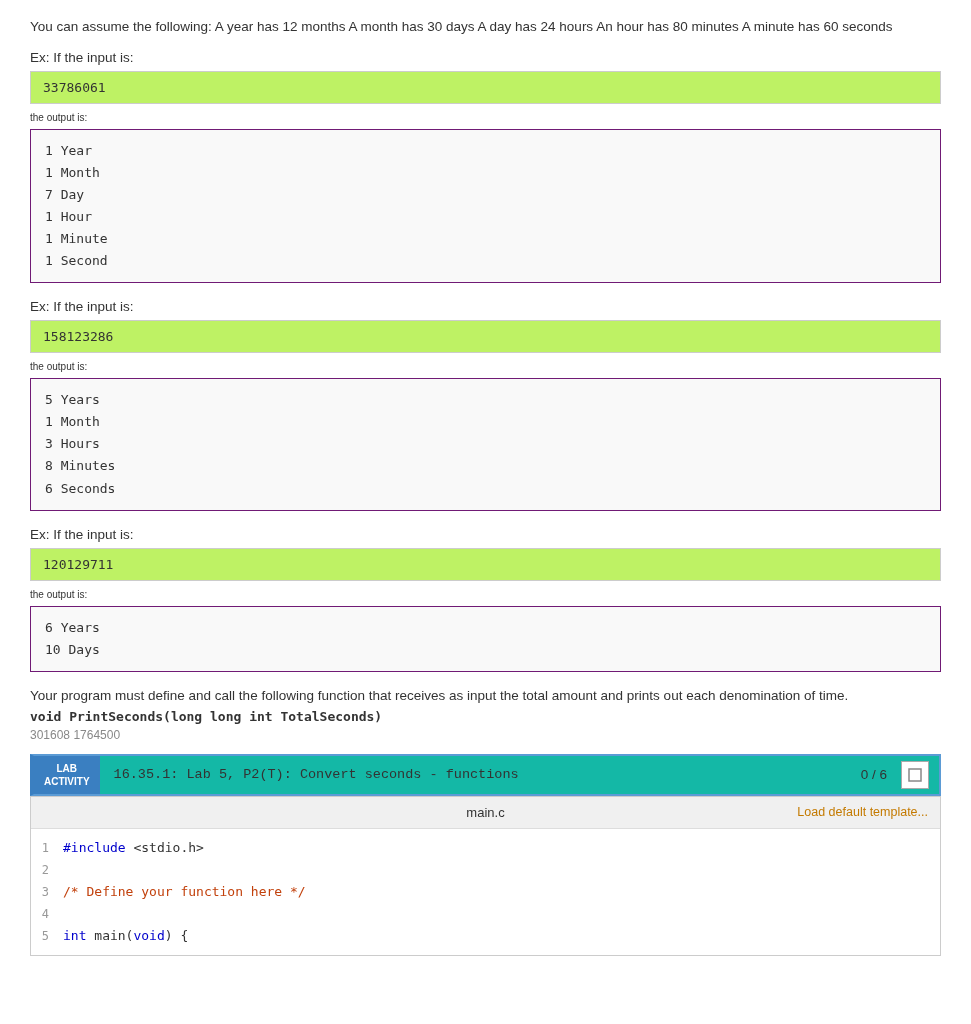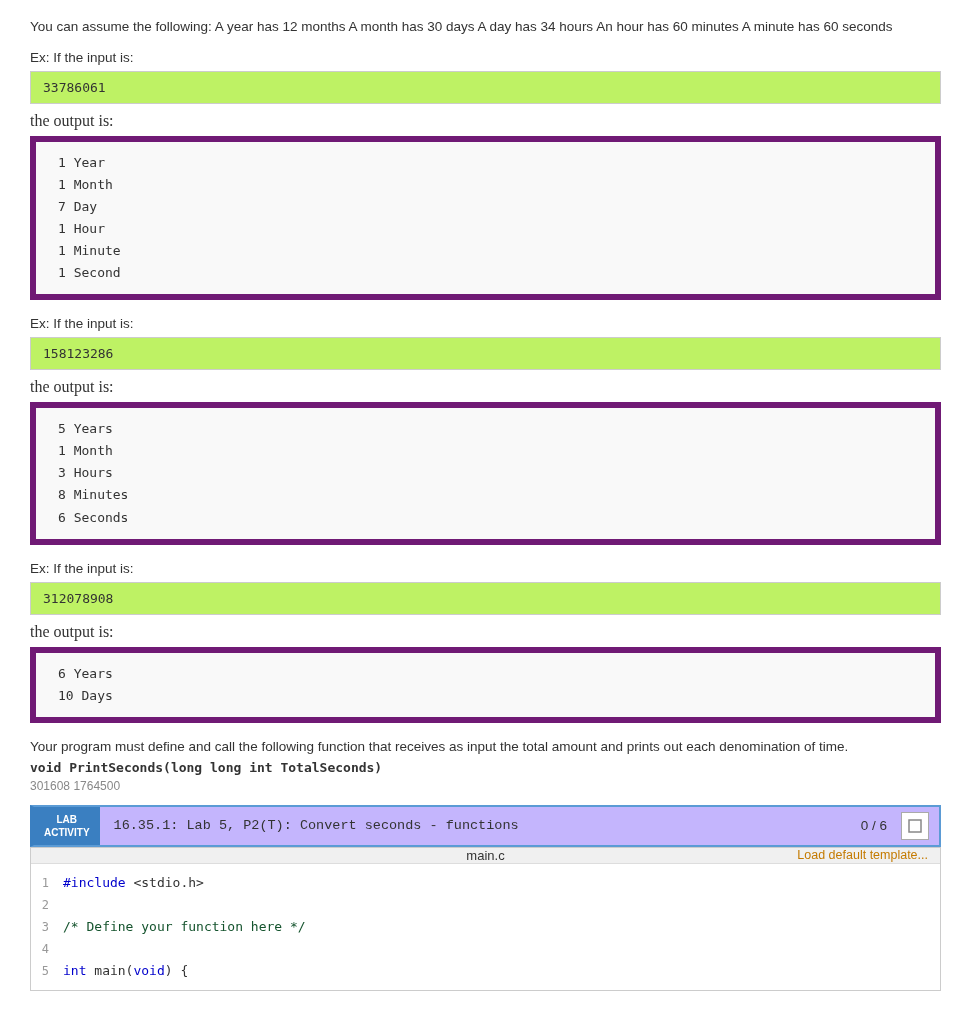--- a/index.html
+++ b/index.html
@@ -27,28 +27,27 @@
       border: 1px solid #ccc;
       background: #bef264;
       padding: 8px 12px;
       font-family: monospace;
       font-size: 13px;
       margin-bottom: 8px;
       width: 100%;
       color: #333;
     }
     .output-label {
-      font-size: 16px;
+      font-size: 10px;
       margin-bottom: 6px;
-      font-family: Liberation Serif, serif;
     }
     .output-box {
-      border: 6px solid #701a75;
+      border: 1px solid #701a75;
       background: #f9f9f9;
-      padding: 10px 22px;
+      padding: 10px 14px;
       font-family: monospace;
       font-size: 13px;
       margin-bottom: 16px;
       line-height: 1.7;
       color: #333;
     }
     .output-box .line {
       display: block;
     }
     .footer-text {
@@ -65,21 +64,21 @@
       font-size: 12px;
       color: #888;
       margin-bottom: 12px;
     }
     
     .lab-activity-bar {
       display: flex;
       align-items: center;
       border: 2px solid #5b9bd5;
       border-left: 4px solid #3a7fc1;
-      background: #c4b5fd;
+      background: #14b8a6;
       padding: 0;
       margin-bottom: 0;
     }
     .lab-badge {
       background: #3a7fc1;
       color: #fff;
       font-size: 10px;
       font-weight: bold;
       text-align: center;
       padding: 6px 10px;
@@ -110,20 +109,21 @@
     }
     
     .code-editor {
       border: 1px solid #ccc;
       background: #fff;
       margin-top: 0;
     }
     .code-editor-header {
       background: #f0f0f0;
       text-align: center;
+      padding: 8px;
       font-size: 13px;
       font-weight: normal;
       border-bottom: 1px solid #ddd;
       position: relative;
     }
     .load-template-btn {
       position: absolute;
       right: 12px;
       top: 50%;
       transform: translateY(-50%);
@@ -150,30 +150,30 @@
       min-width: 32px;
       text-align: right;
       padding-right: 14px;
       user-select: none;
       font-size: 12px;
     }
     .line-content {
       flex: 1;
     }
     .kw-include { color: #0000cc; }
-    .kw-comment { color: #14532d; }
+    .kw-comment { color: #c2410c; }
     .kw-int { color: #0000cc; }
     .kw-void { color: #0000cc; }
   </style>
 </head>
 <body>
 
 <div class="page-content">
 
-  <p class="description">You can assume the following: A year has 12 months A month has 30 days A day has 34 hours An hour has 60 minutes A minute has 60 seconds</p>
+  <p class="description">You can assume the following: A year has 12 months A month has 30 days A day has 24 hours An hour has 80 minutes A minute has 60 seconds</p>
 
   <div>
     <p class="example-label">Ex: If the input is:</p>
     <div class="input-box">33786061</div>
     <p class="output-label">the output is:</p>
     <div class="output-box">
       <span class="line">1 Year</span>
       <span class="line">1 Month</span>
       <span class="line">7 Day</span>
       <span class="line">1 Hour</span>
@@ -190,21 +190,21 @@
       <span class="line">5 Years</span>
       <span class="line">1 Month</span>
       <span class="line">3 Hours</span>
       <span class="line">8 Minutes</span>
       <span class="line">6 Seconds</span>
     </div>
   </div>
 
   <div>
     <p class="example-label">Ex: If the input is:</p>
-    <div class="input-box">312078908</div>
+    <div class="input-box">120129711</div>
     <p class="output-label">the output is:</p>
     <div class="output-box">
       <span class="line">6 Years</span>
       <span class="line">10 Days</span>
     </div>
   </div>
 
   <p class="footer-text">Your program must define and call the following function that receives as input the total amount and prints out each denomination of time.</p>
   <p class="code-signature">void PrintSeconds(long long int TotalSeconds)</p>
   <p class="item-id">301608 1764500</p>

